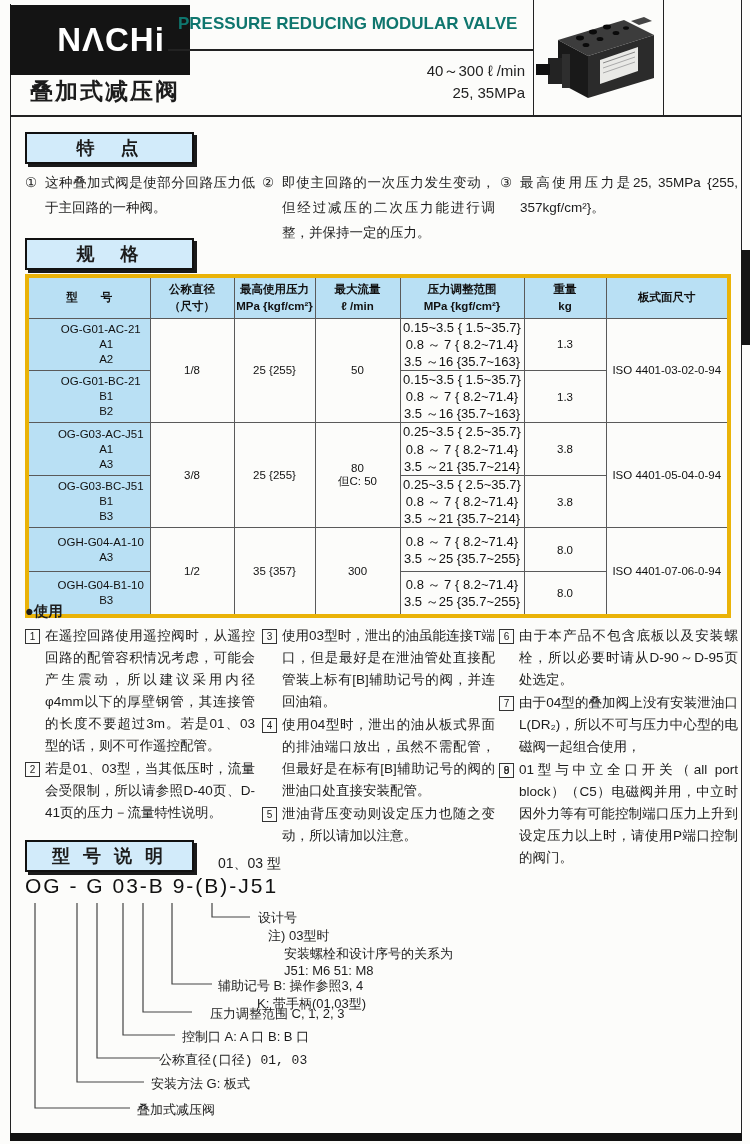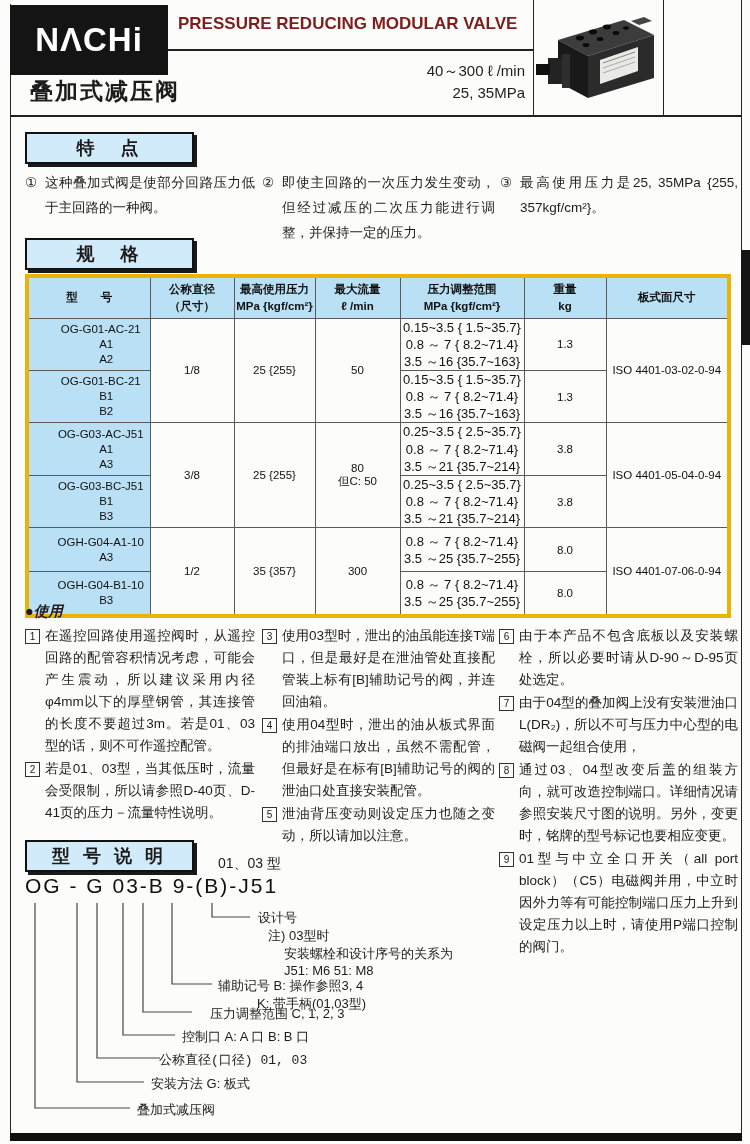--- a/index.html
+++ b/index.html
@@ -3,38 +3,38 @@
 <meta charset="utf-8">
 <style>
   html,body{margin:0;padding:0;background:#e9e9e7;}
   .page{position:relative;width:750px;height:1144px;background:#fcfcfa;
         font-family:"Liberation Sans",sans-serif;color:#1c1c1c;overflow:hidden;}
   .abs{position:absolute;}
   .hline{position:absolute;background:#222;}
   .vline{position:absolute;background:#222;}
   
   .brandbox{position:absolute;left:10px;top:5px;width:158px;height:70px;background:#141414;
-            display:flex;align-items:center;justify-content:center;}
+            display:flex;align-items:center;justify-content:center;padding-left:22px;}
   .brand{color:#fff;font-size:33px;font-weight:bold;letter-spacing:1px;}
-  .title-en{position:absolute;left:178px;top:14px;font-size:17px;font-weight:bold;color:#7f1d1d;}
+  .title-en{position:absolute;left:178px;top:14px;font-size:17px;font-weight:bold;color:#0f766e;}
   .prod-cn{position:absolute;left:30px;top:76px;font-size:23px;font-weight:bold;letter-spacing:2px;}
   .hspec{position:absolute;width:230px;text-align:right;font-size:15px;color:#222;}
   
   .secbox{position:absolute;width:165px;height:28px;background:#d2ebfa;border:2px solid #111;
           box-shadow:3px 3px 0 #1a1a1a;display:flex;align-items:center;justify-content:center;
           font-size:18px;font-weight:bold;letter-spacing:4px;}
   
   .col{position:absolute;font-size:13.5px;line-height:25px;text-align:justify;}
   .ucol{position:absolute;font-size:13.5px;line-height:22px;text-align:justify;}
   .feat{position:relative;padding-left:20px;margin-bottom:2px;}
   .feat .cnum{position:absolute;left:0;top:0;}
   .uitem{position:relative;padding-left:20px;margin-bottom:1px;}
   .sqnum{position:absolute;left:0;top:4px;width:13px;height:13px;border:1px solid #333;
          font-size:10px;line-height:13px;text-align:center;}
-  .usehead{position:absolute;font-size:14.5px;font-weight:bold;font-style:italic;}
+  .usehead{position:absolute;font-size:14.5px;font-weight:bold;}
   
   table.spec{position:absolute;left:25px;top:274px;border-collapse:collapse;table-layout:fixed;
              width:702px;font-size:11.5px;color:#111;}
   table.spec{border:4px solid #eab308;}
   table.spec td,table.spec th{border:1px solid #5a5a5a;padding:0;vertical-align:middle;
              text-align:center;font-weight:normal;}
   table.spec th{background:#b9e0f4;font-weight:bold;line-height:1.45;}
   td.mcell{background:#b9e0f4;text-align:left;line-height:1.3;}
   td.mcell .mname{padding-left:23px;}
   td.mcell .mvar{padding-left:34px;}
@@ -279,21 +279,20 @@
     <div class="uitem">
       <span class="sqnum">6</span>
       <span>由于本产品不包含底板以及安装螺栓，所以必要时请从D-90～D-95页处选定。</span>
     </div>
     <div class="uitem">
       <span class="sqnum">7</span>
       <span>由于04型的叠加阀上没有安装泄油口L(DR₂)，所以不可与压力中心型的电磁阀一起组合使用，</span>
     </div>
     <div class="uitem">
       <span class="sqnum">8</span>
-      <span>通过03、04型改变后盖的组装方向，就可改造控制端口。详细情况请参照安装尺寸图的说明。另外，变更时，铭牌的型号标记也要相应变更。</span>
     </div>
     <div class="uitem">
       <span class="sqnum">9</span>
       <span>01型与中立全口开关（all port block）（C5）电磁阀并用，中立时因外力等有可能控制端口压力上升到设定压力以上时，请使用P端口控制的阀门。</span>
     </div>
   </div>
 
   <div class="secbox" style="left:25px;top:840px;">
     <span>型 号 说 明</span>
   </div>

